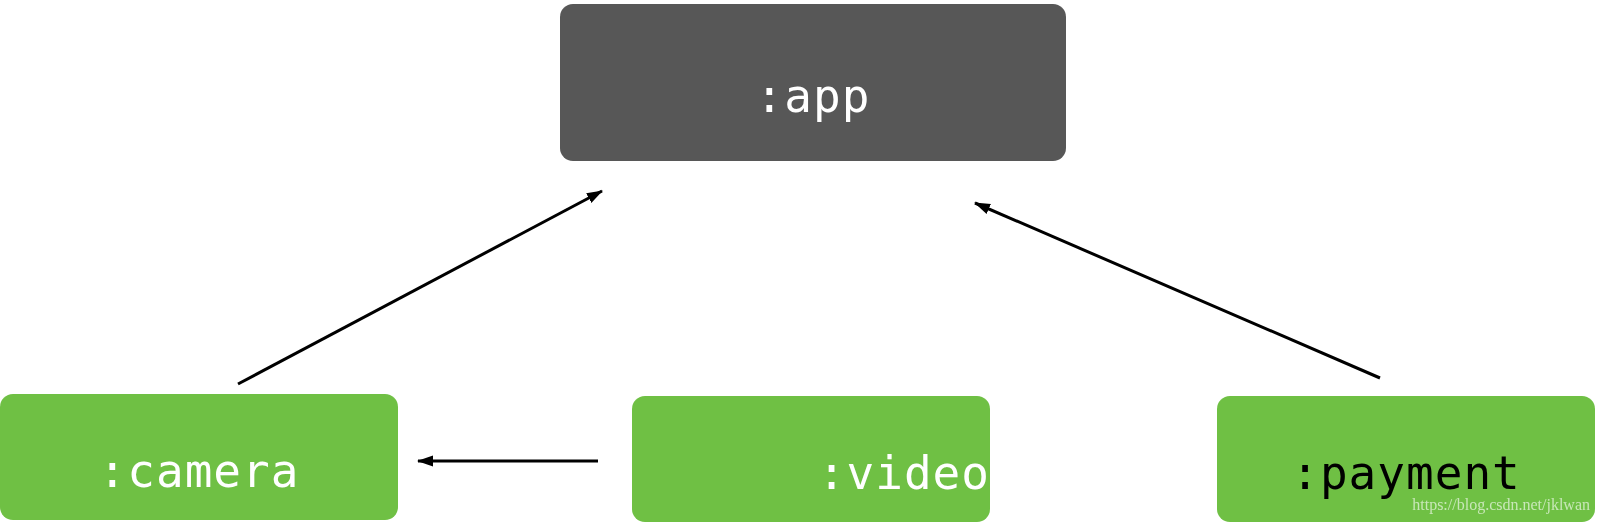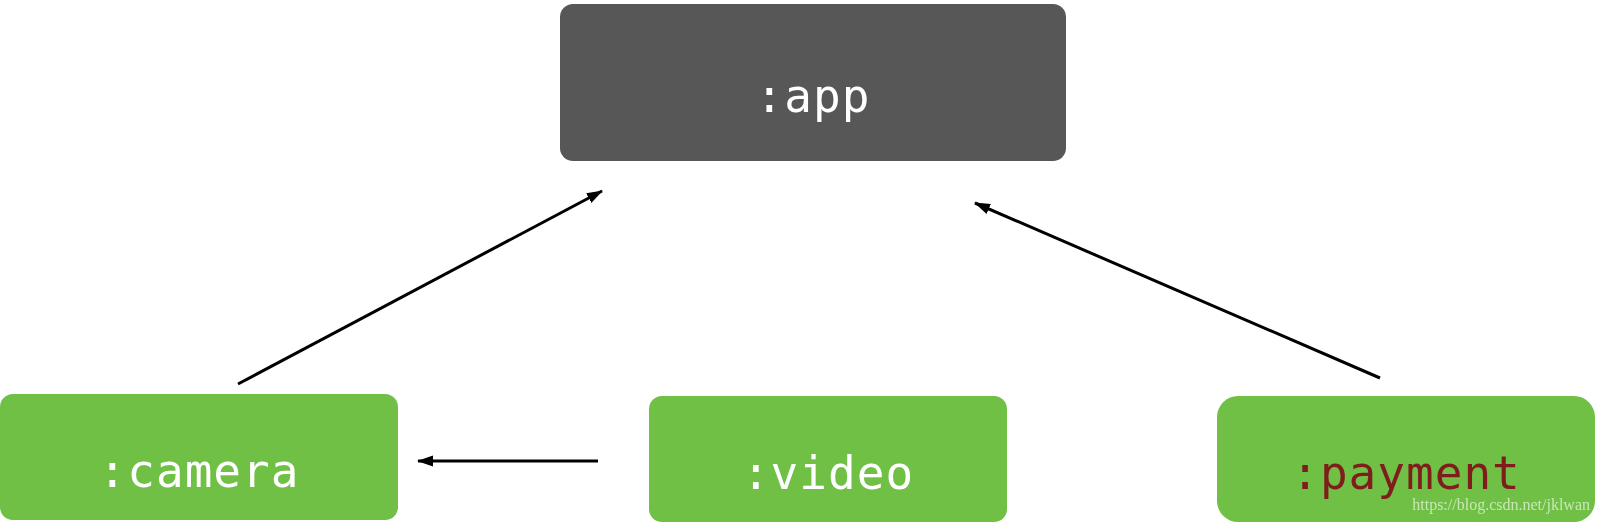--- a/index.html
+++ b/index.html
@@ -33,21 +33,21 @@
   }
   .node .label {
     font-size: 46px;
     letter-spacing: 1px;
     white-space: nowrap;
     line-height: 1;
     margin-top: 27px;
   }
   .node-app     { left: 560px;  top: 4px;   width: 506px; height: 157px; }
   .node-camera  { left: 0px;    top: 394px; width: 398px; height: 126px; }
-  .node-video   { left: 649px;  top: 396px; width: 358px; height: 126px; }
+  .node-video   { left: 632px;  top: 396px; width: 358px; height: 126px; justify-content: flex-end; }
   .node-payment { left: 1217px; top: 396px; width: 378px; height: 126px; }
   .watermark {
     position: absolute;
     right: 10px;
     bottom: 11px;
     font-family: Liberation Serif, serif;
     font-size: 16px;
     color: rgba(255, 255, 255, 0.62);
     white-space: nowrap;
   }
@@ -73,19 +73,19 @@
   </div>
 
   <div class="node node-camera" style="background: rgb(111, 192, 68); color: rgb(255, 255, 255);">
     <span class="label">:camera</span>
   </div>
 
   <div class="node node-video" style="background: rgb(111, 192, 68); color: rgb(255, 255, 255);">
     <span class="label">:video</span>
   </div>
 
-  <div class="node node-payment" style="background: rgb(111, 192, 68); color: #7f1d1d; border-radius: 21px;">
+  <div class="node node-payment" style="background: rgb(111, 192, 68); color: #000000;">
     <span class="label">:payment</span>
   </div>
 
   <div class="watermark">https://blog.csdn.net/jklwan</div>
 
 </div>
 
 </body></html>

